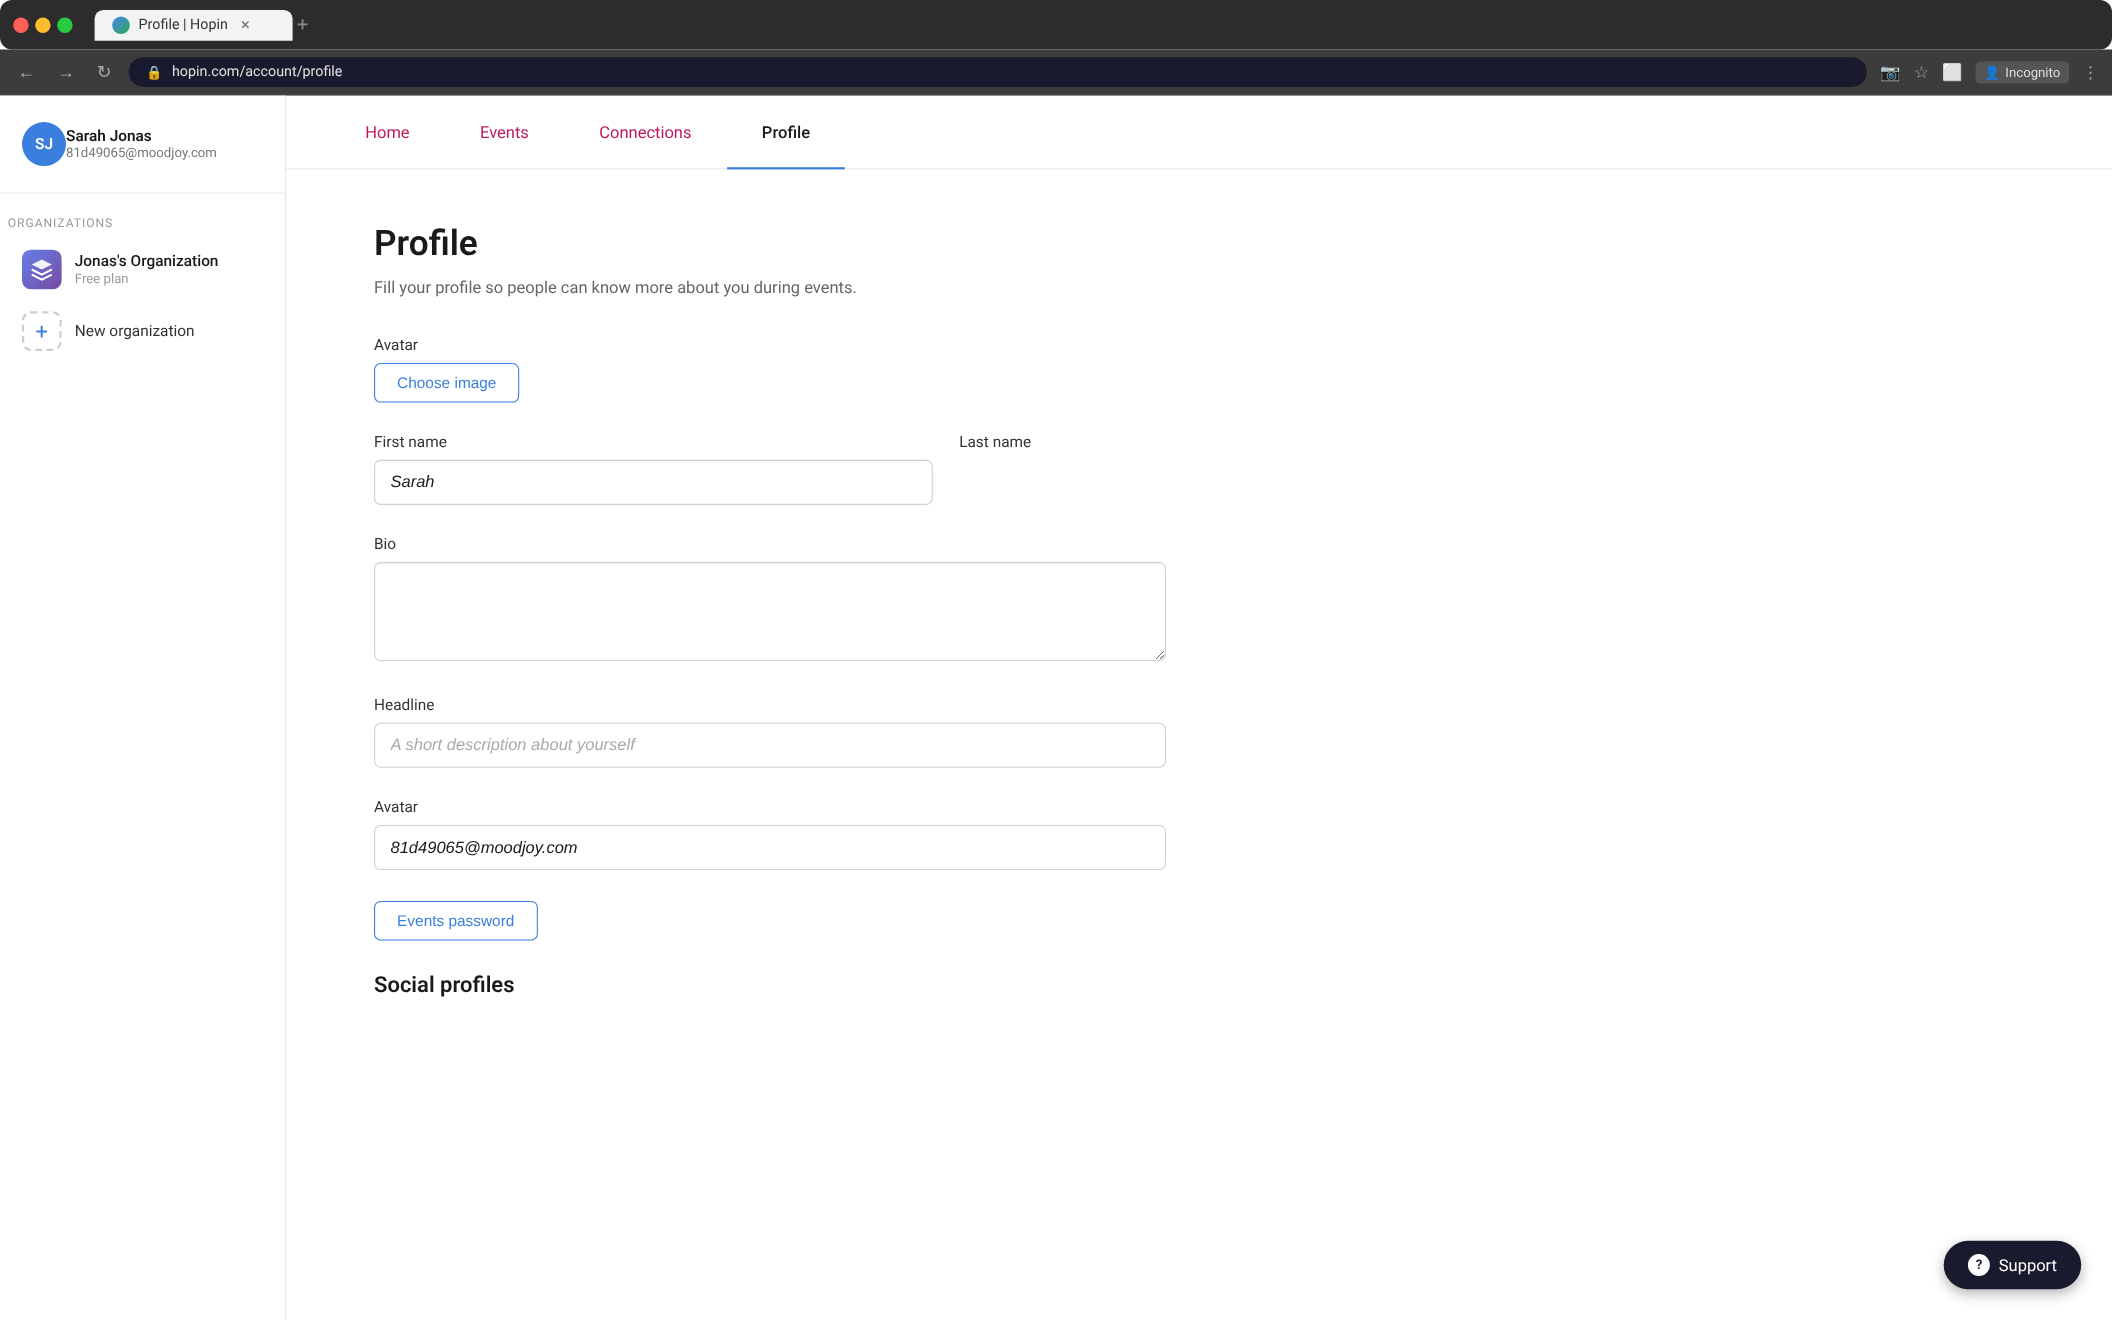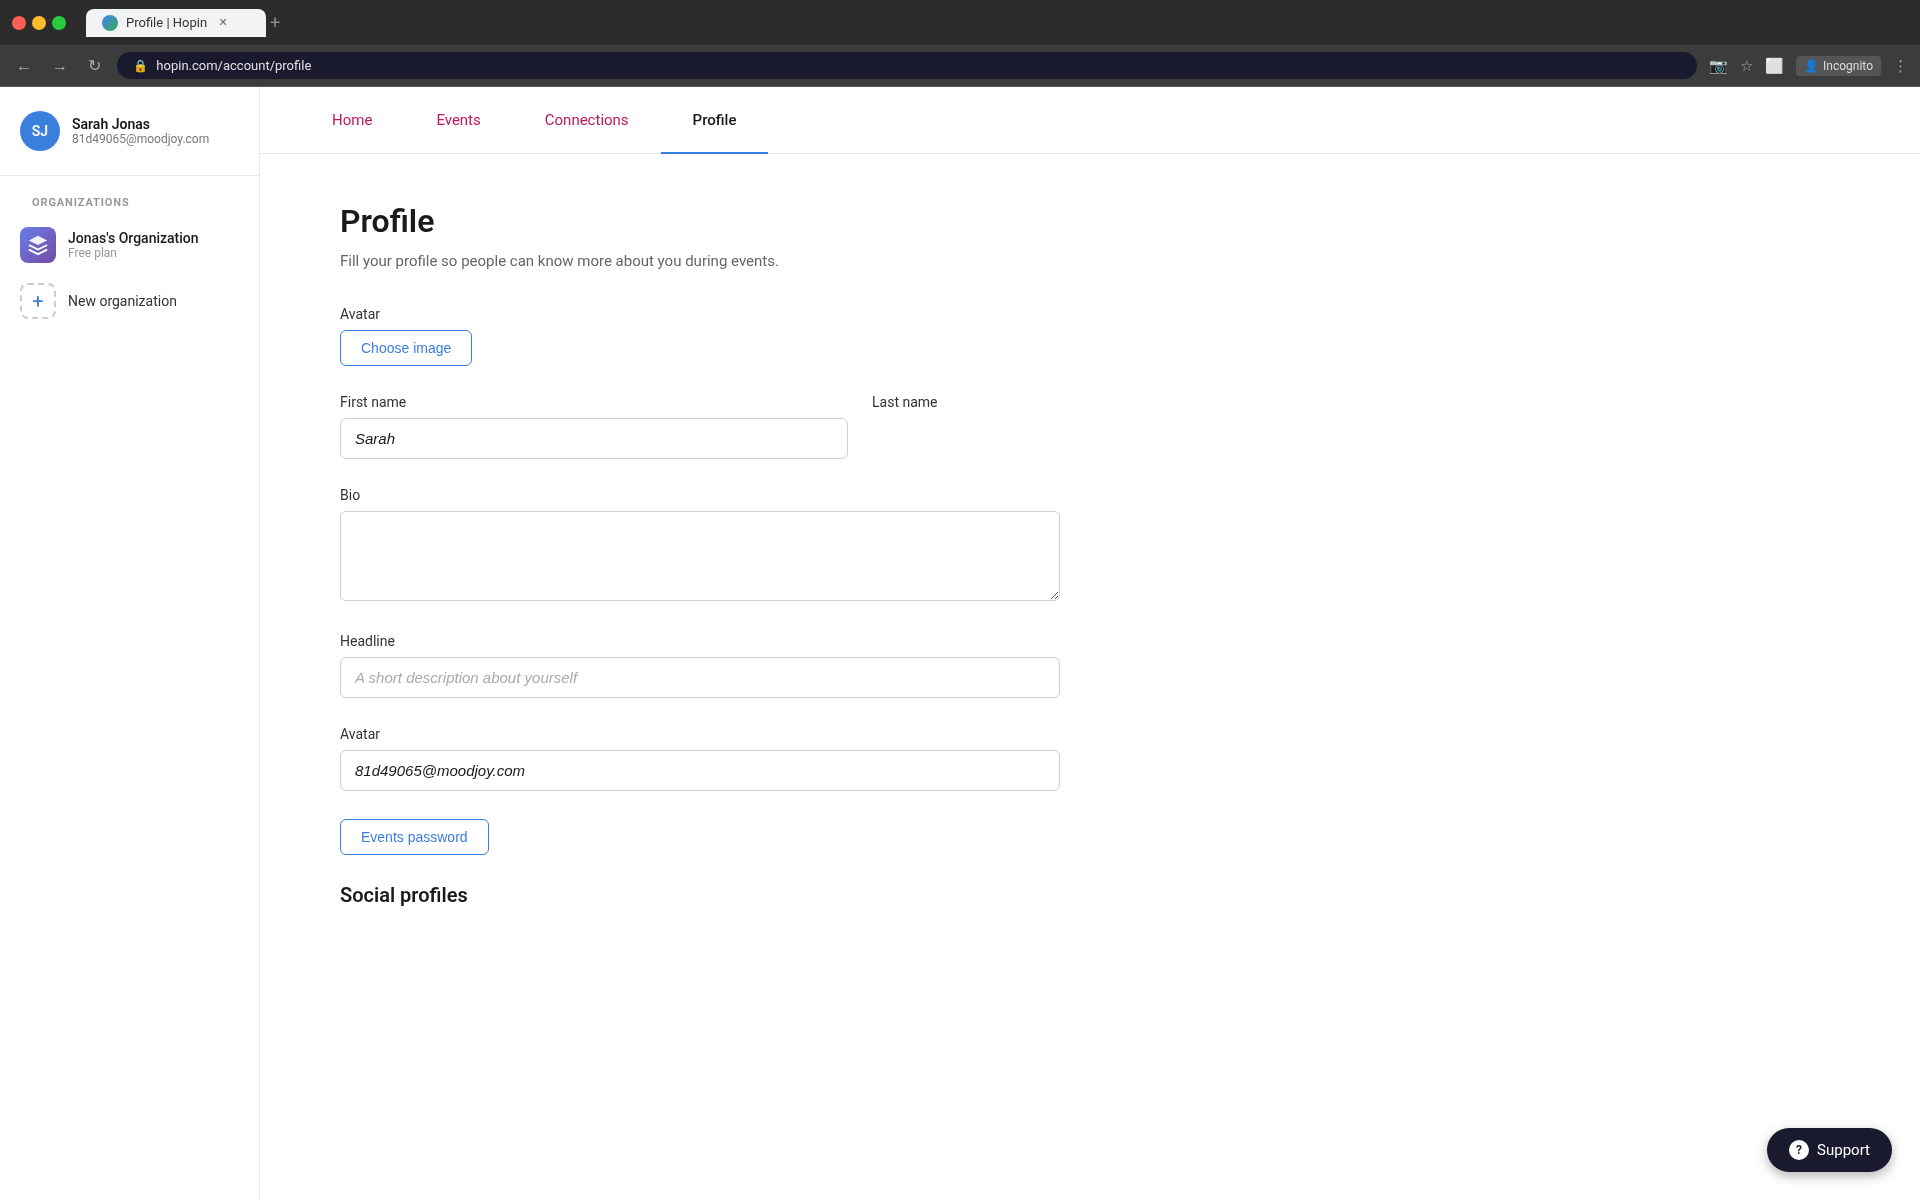--- a/index.html
+++ b/index.html
@@ -7,20 +7,21 @@
 
     
     .browser-chrome {
       background: #2c2c2c;
       width: 1920px;
       height: 45px;
       display: flex;
       align-items: center;
       padding: 0 12px;
       gap: 8px;
+      border-radius: 11px;
     }
     .traffic-lights { display: flex; gap: 6px; align-items: center; }
     .tl { width: 14px; height: 14px; border-radius: 50%; }
     .tl-red { background: #ff5f57; }
     .tl-yellow { background: #ffbd2e; }
     .tl-green { background: #28ca42; }
     .tab-bar {
       display: flex;
       align-items: center;
       flex: 1;
@@ -110,46 +111,46 @@
       min-width: 260px;
       background: #fff;
       border-right: 1px solid #e8e8e8;
       padding: 0;
       display: flex;
       flex-direction: column;
     }
     .sidebar-user {
       display: flex;
       align-items: center;
-      gap: 12px;
+      gap: 0;
       padding: 24px 20px;
       border-bottom: 1px solid #e8e8e8;
     }
     .user-avatar {
       width: 40px;
       height: 40px;
       border-radius: 50%;
       background: #3b7fde;
       color: #fff;
       display: flex;
       align-items: center;
       justify-content: center;
       font-size: 14px;
       font-weight: 600;
     }
     .user-info .user-name { font-size: 14px; font-weight: 600; color: #1a1a1a; }
     .user-info .user-email { font-size: 12px; color: #777; }
 
     .sidebar-section-label {
       font-size: 11px;
-      font-weight: 700;
+      font-weight: 400;
       color: #999;
       text-transform: uppercase;
       letter-spacing: 0.08em;
-      padding: 20px 32px 8px;
+      padding: 20px 7px 8px;
     }
 
     .org-item {
       display: flex;
       align-items: center;
       gap: 12px;
       padding: 10px 20px;
       cursor: pointer;
     }
     .org-avatar {

